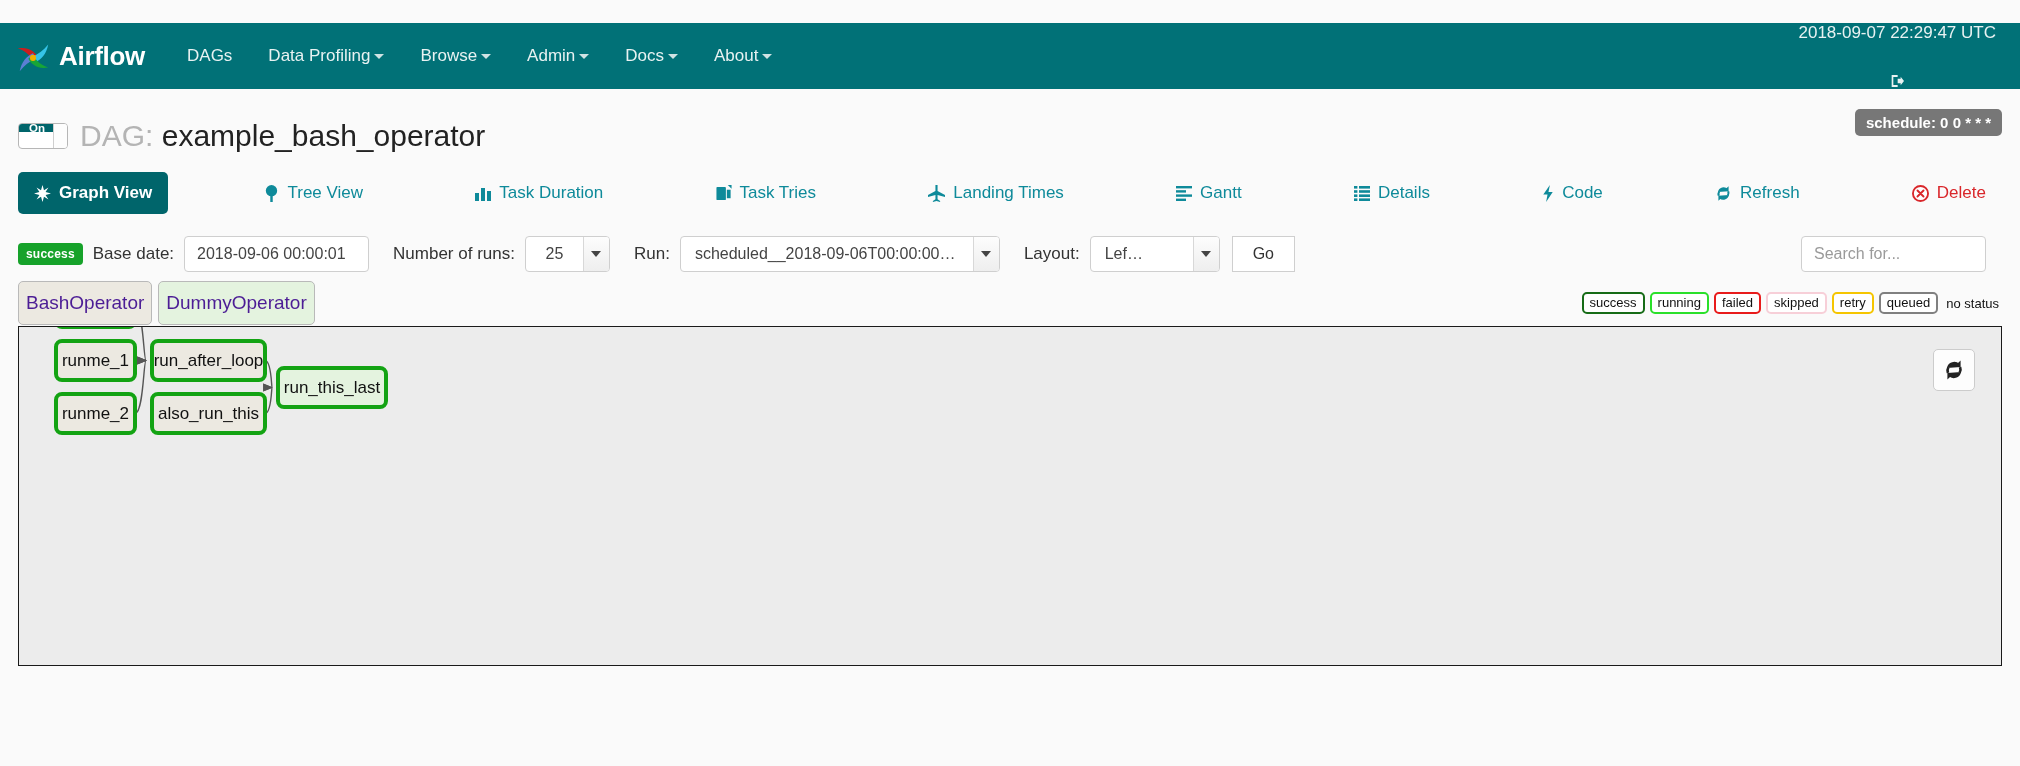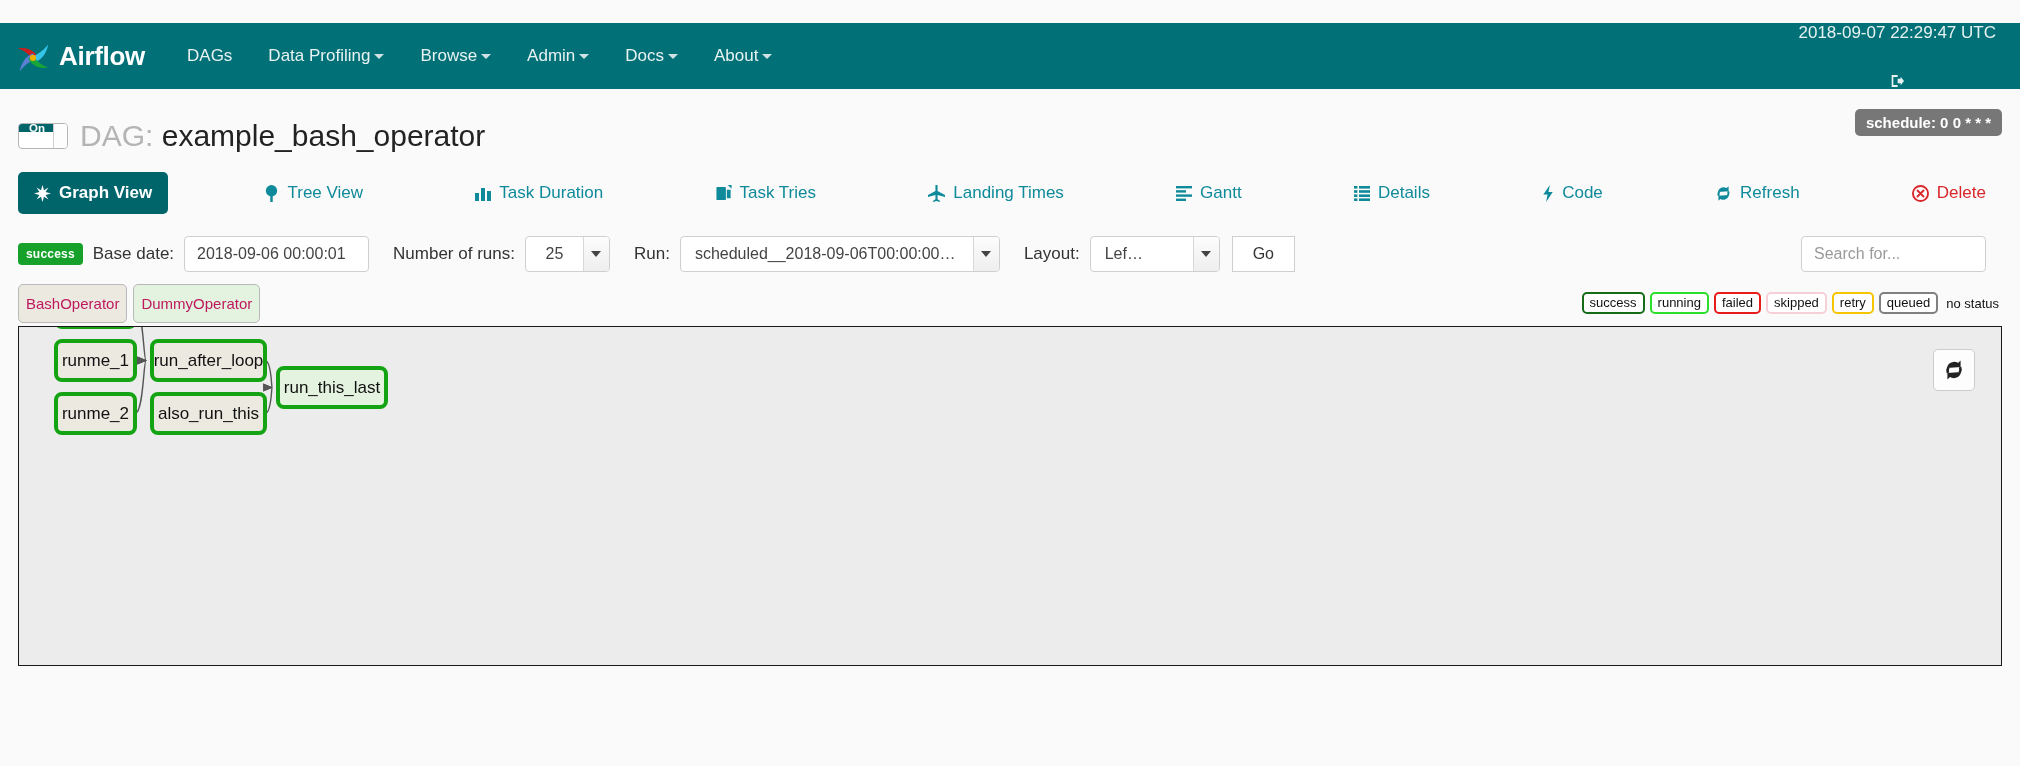--- a/index.html
+++ b/index.html
@@ -162,21 +162,21 @@
   }
   #search-input::placeholder { color: #9a9a9a; }
 
   
   .legend-row {
     display: flex; align-items: center;
     margin-top: 20px; position: relative; height: 22px;
   }
   .op-legend { display: flex; gap: 6px; }
   .op-pill {
-    font-size: 15px; color: #be185d;
+    font-size: 19px; color: #4c1d95;
     border: 1px solid #b9b9b9; border-radius: 5px;
     padding: 10px 7px; white-space: nowrap;
   }
   .status-legend {
     position: absolute; right: 0; display: flex;
     align-items: center; gap: 5px;
   }
   .st-pill {
     font-size: 13px; color: #111; background: #fff;
     border: 2px solid #ccc; border-radius: 5px;

